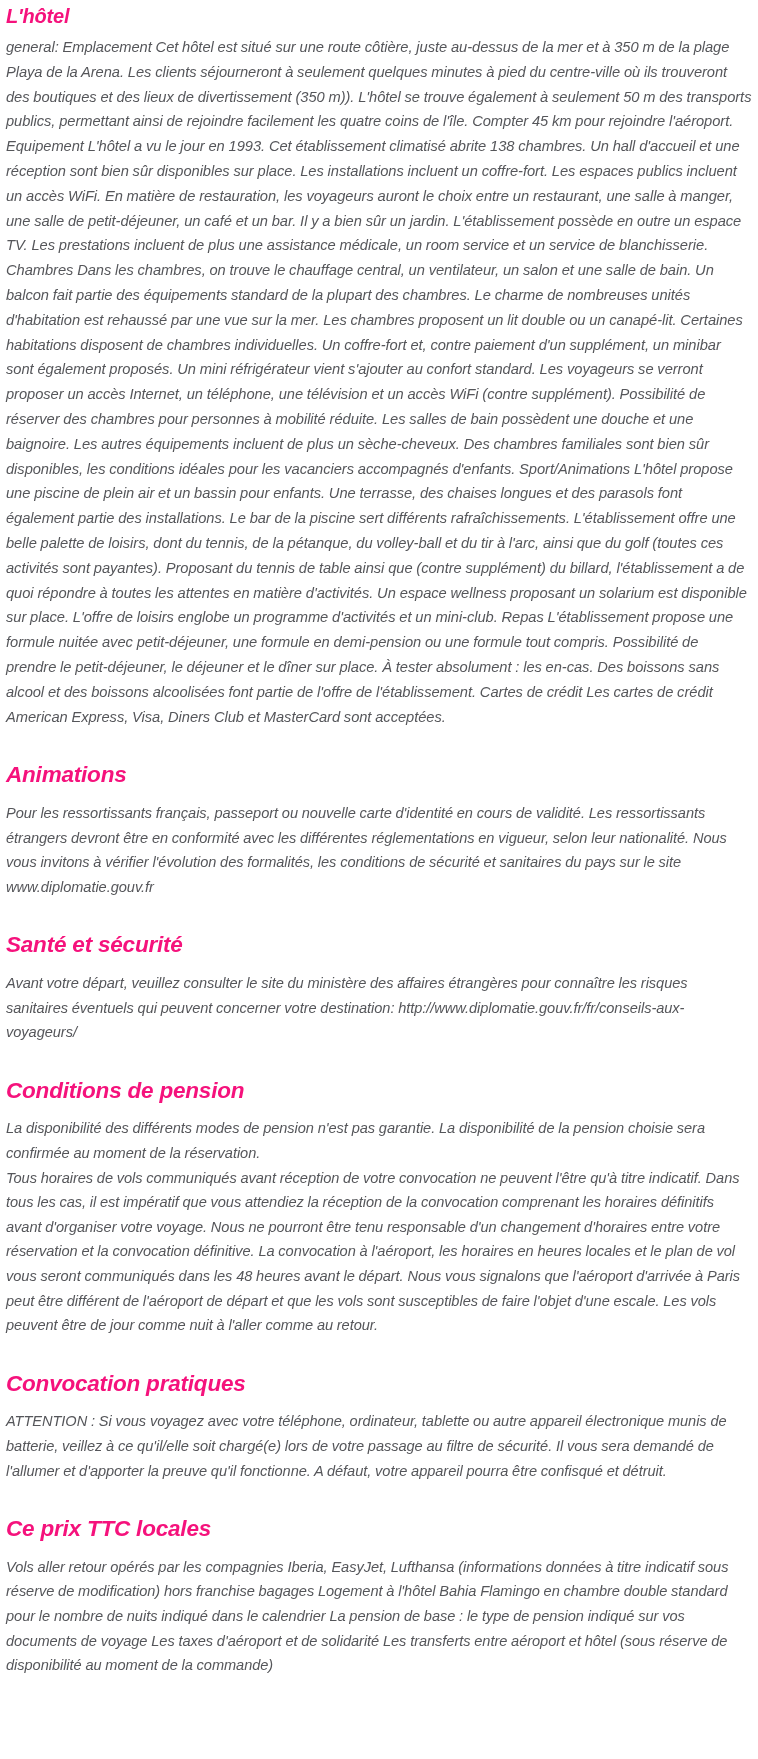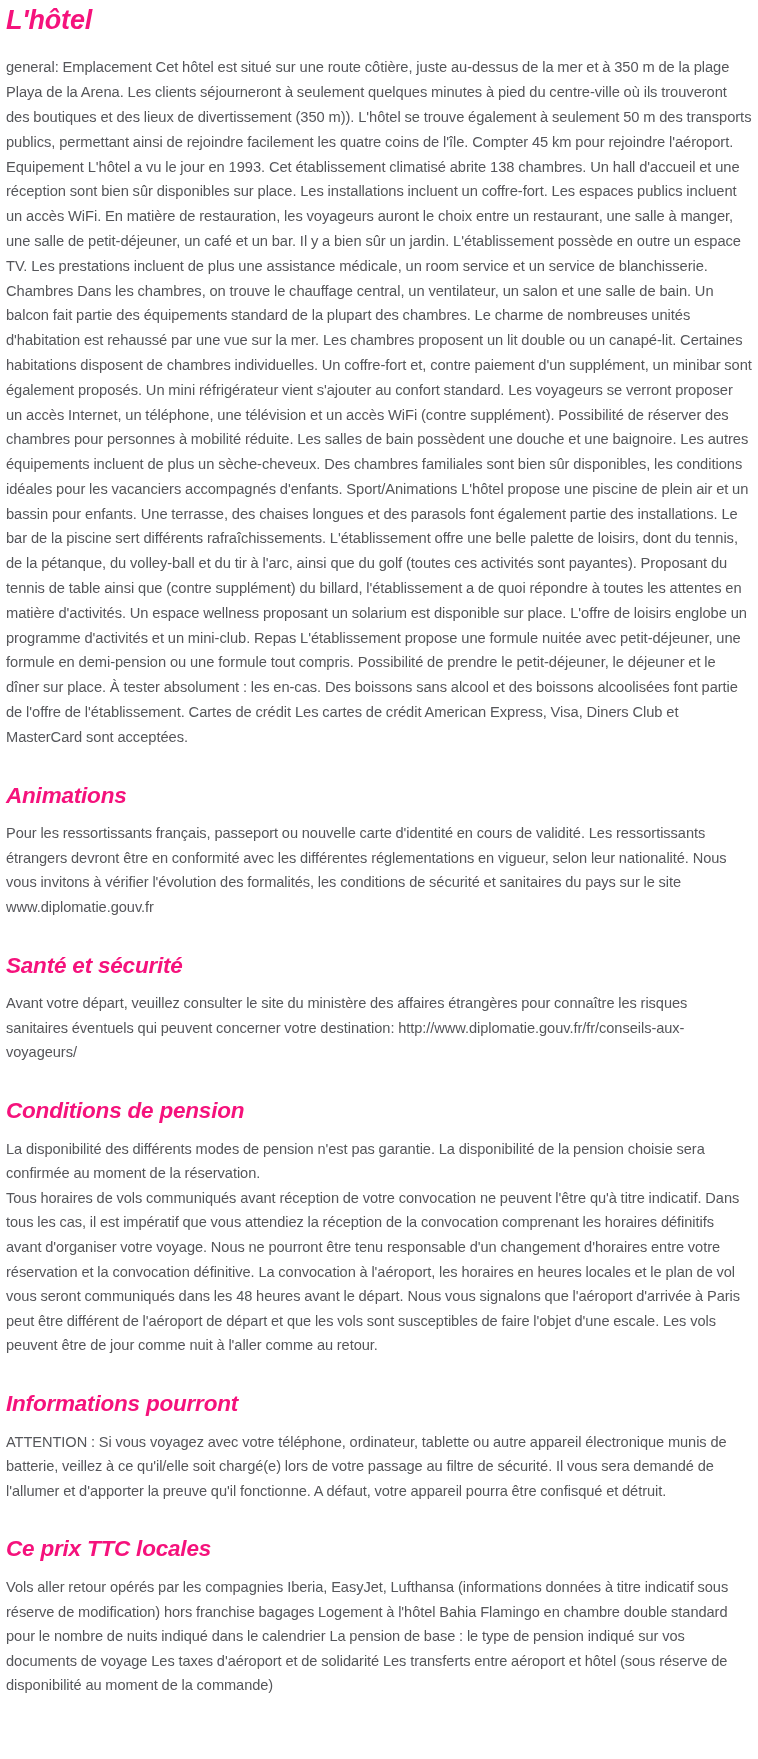--- a/index.html
+++ b/index.html
@@ -26,34 +26,35 @@
     margin: 0;
     padding: 0;
     font-style: italic;
     font-weight: 700;
     color: #f5127c;
     letter-spacing: -0.2px;
     line-height: 1.05;
     font-stretch: condensed;
   }
   h1.doc-title {
-    font-size: 27px;
-    margin-bottom: 21px;
+    font-size: 20px;
+    margin-bottom: 8px;
   }
   h2.section-title {
     font-size: 22.5px;
     margin-top: 34px;
     margin-bottom: 14px;
   }
   .section:first-of-type h2.section-title { margin-top: 0; }
 
   
   p.body-text {
     margin: 0;
     padding: 0;
+    font-style: italic;
     font-size: 14.6px;
     line-height: 24.6px;
     color: #55565a;
     text-align: left;
     letter-spacing: -0.05px;
     word-spacing: -0.2px;
   }
   p.body-text.lead {
     font-size: 14.7px;
     line-height: 24.8px;
@@ -83,21 +84,21 @@
   <section class="section">
     <h2 class="section-title">Conditions de pension</h2>
     <p class="body-text">La disponibilité des différents modes de pension n'est pas garantie. La disponibilité de la pension choisie sera confirmée au moment de la réservation.</p>
   </section>
 
   <section class="section">
     <p class="body-text">Tous horaires de vols communiqués avant réception de votre convocation ne peuvent l'être qu'à titre indicatif. Dans tous les cas, il est impératif que vous attendiez la réception de la convocation comprenant les horaires définitifs avant d'organiser votre voyage. Nous ne pourront être tenu responsable d'un changement d'horaires entre votre réservation et la convocation définitive. La convocation à l'aéroport, les horaires en heures locales et le plan de vol vous seront communiqués dans les 48 heures avant le départ. Nous vous signalons que l'aéroport d'arrivée à Paris peut être différent de l'aéroport de départ et que les vols sont susceptibles de faire l'objet d'une escale. Les vols peuvent être de jour comme nuit à l'aller comme au retour.</p>
   </section>
 
   <section class="section">
-    <h2 class="section-title">Informations pourront</h2>
+    <h2 class="section-title">Convocation pratiques</h2>
     <p class="body-text">ATTENTION : Si vous voyagez avec votre téléphone, ordinateur, tablette ou autre appareil électronique munis de batterie, veillez à ce qu'il/elle soit chargé(e) lors de votre passage au filtre de sécurité. Il vous sera demandé de l'allumer et d'apporter la preuve qu'il fonctionne. A défaut, votre appareil pourra être confisqué et détruit.</p>
   </section>
 
   <section class="section">
     <h2 class="section-title">Ce prix TTC locales</h2>
     <p class="body-text">Vols aller retour opérés par les compagnies Iberia, EasyJet, Lufthansa (informations données à titre indicatif sous réserve de modification) hors franchise bagages Logement à l'hôtel Bahia Flamingo en chambre double standard pour le nombre de nuits indiqué dans le calendrier La pension de base : le type de pension indiqué sur vos documents de voyage Les taxes d'aéroport et de solidarité Les transferts entre aéroport et hôtel (sous réserve de disponibilité au moment de la commande)</p>
   </section>
 
 </div>
 

